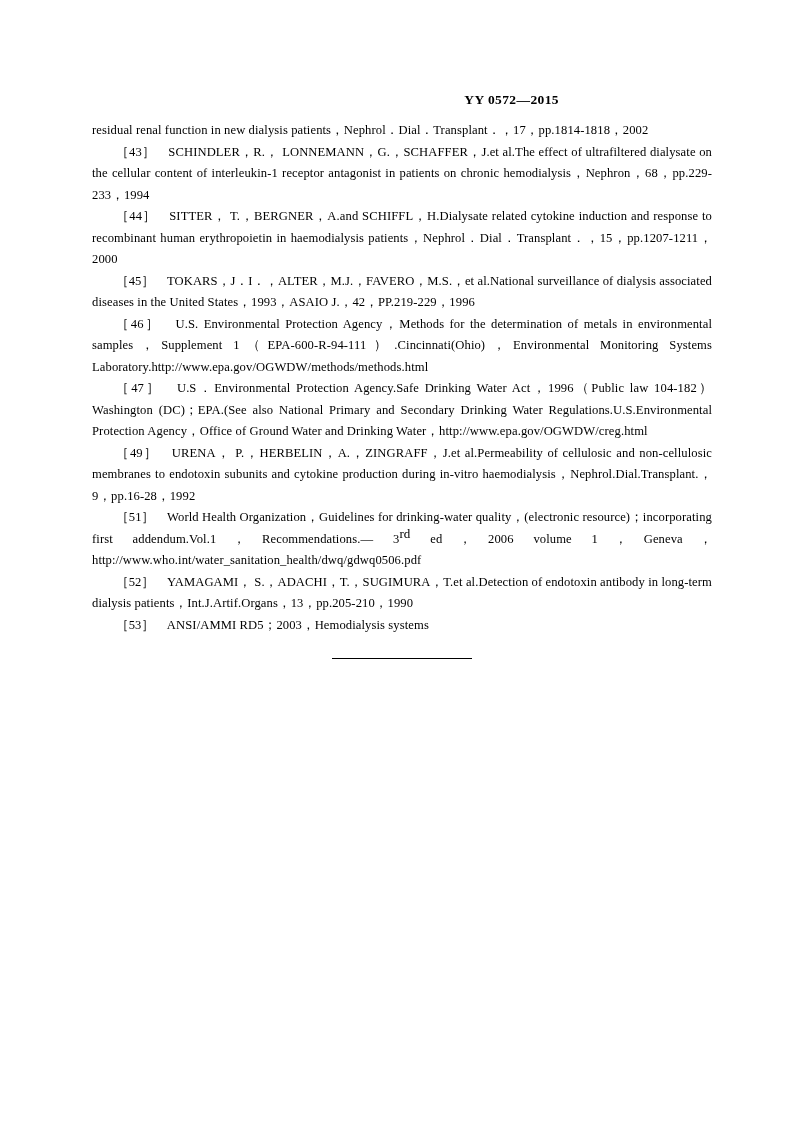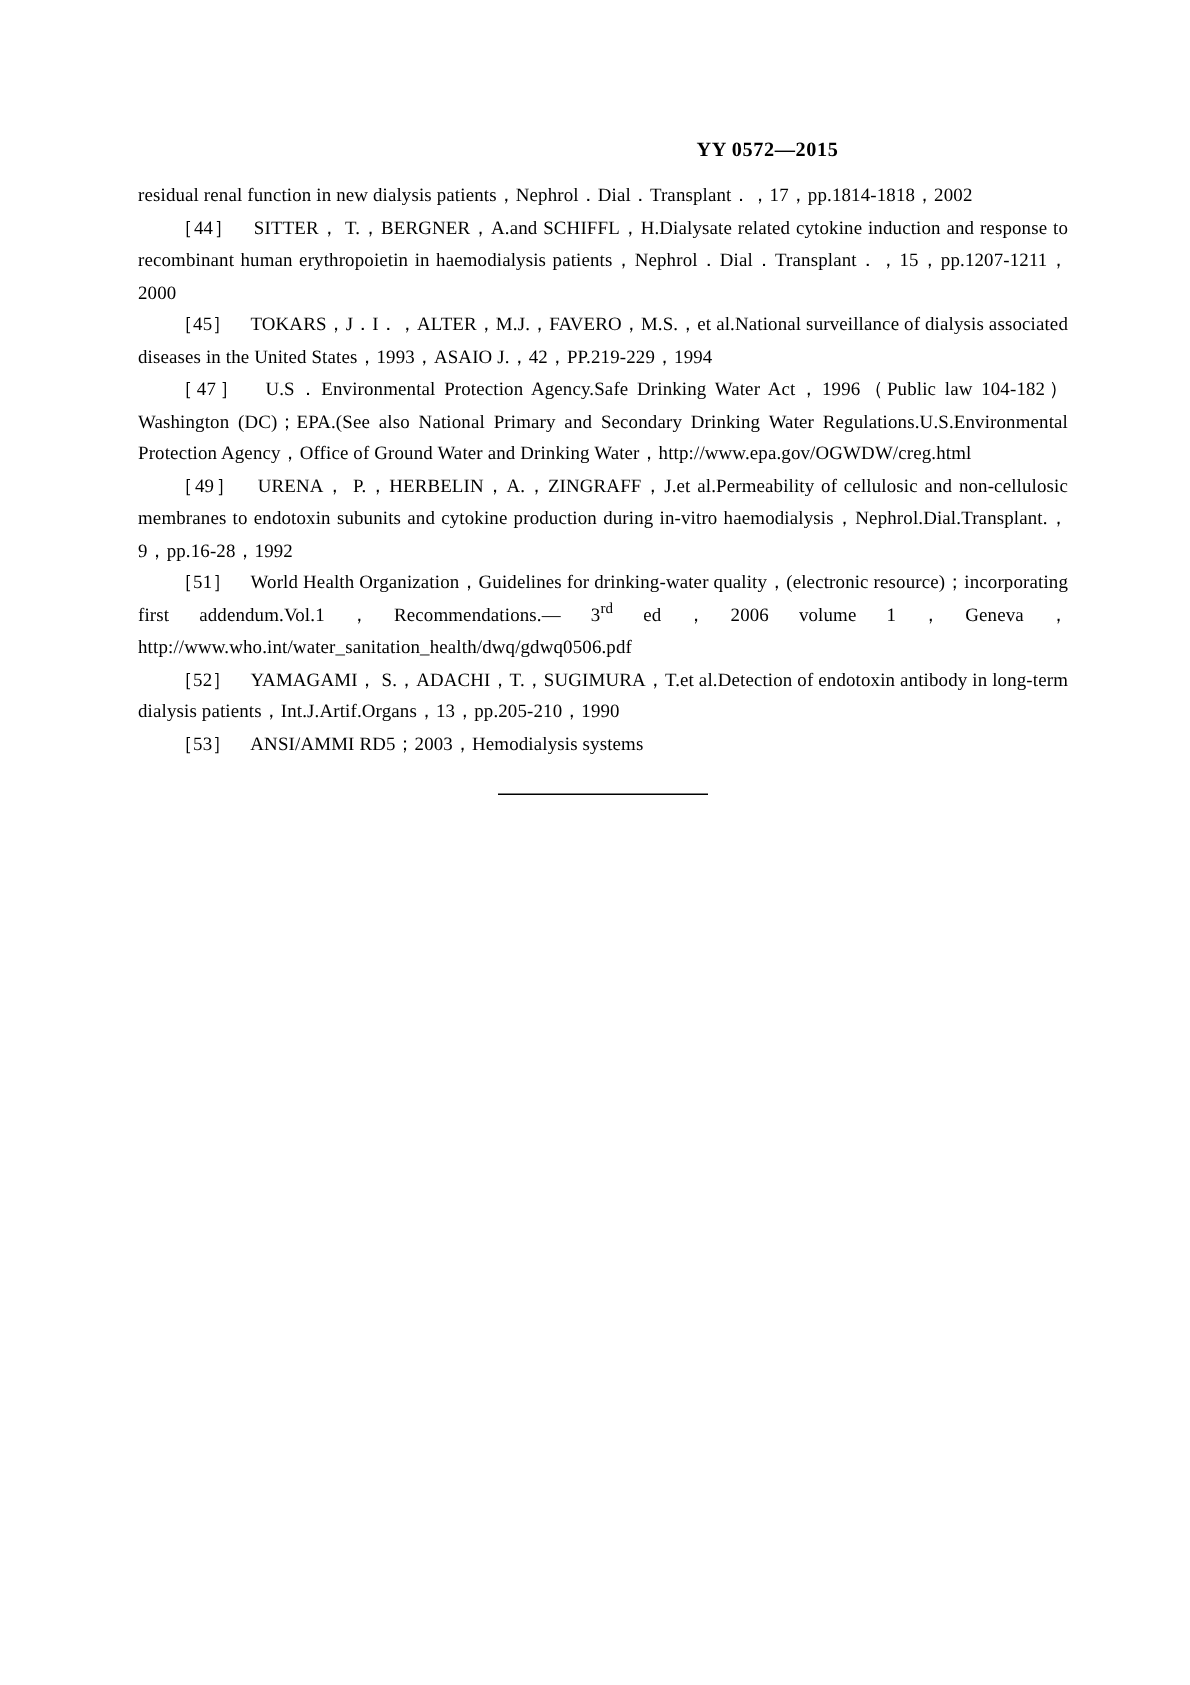--- a/index.html
+++ b/index.html
@@ -51,38 +51,40 @@
   }
   .rule {
     position: absolute;
     left: 0;
     right: 0;
     margin: 0 auto;
     width: 140px;
     border-bottom: 1.4px solid #000;
   }
   sup {
-    font-size: 10px;
+    font-size: 13px;
     vertical-align: super;
     line-height: 0;
   }
 </style>
 </head>
 <body>
 
 <div class="page">
 
   <div class="header">YY 0572—2015</div>
 
   <div class="body-area">
 
     <p class="cont">residual renal function in new dialysis patients，Nephrol．Dial．Transplant．，17，pp.1814-1818，2002</p>
 
+    <p class="ref">［43］　SCHINDLER，R.， LONNEMANN，G.，SCHAFFER，J.et al.The effect of ultrafiltered dialysate on the cellular content of interleukin-1 receptor antagonist in patients on chronic hemodialysis，Nephron，68，pp.229-233，1994</p>
     <p class="ref">［44］　SITTER， T.，BERGNER，A.and SCHIFFL，H.Dialysate related cytokine induction and response to recombinant human erythropoietin in haemodialysis patients，Nephrol．Dial．Transplant．，15，pp.1207-1211，2000</p>
-    <p class="ref">［45］　TOKARS，J．I．，ALTER，M.J.，FAVERO，M.S.，et al.National surveillance of dialysis associated diseases in the United States，1993，ASAIO J.，42，PP.219-229，1994</p>
+    <p class="ref">［45］　TOKARS，J．I．，ALTER，M.J.，FAVERO，M.S.，et al.National surveillance of dialysis associated diseases in the United States，1993，ASAIO J.，42，PP.219-229，1996</p>
+    <p class="ref">［46］　U.S. Environmental Protection Agency，Methods for the determination of metals in environmental samples，Supplement 1（EPA-600-R-94-111）.Cincinnati(Ohio)，Environmental Monitoring Systems Laboratory.http://www.epa.gov/OGWDW/methods/methods.html</p>
     <p class="ref">［47］　U.S．Environmental Protection Agency.Safe Drinking Water Act，1996（Public law 104-182）Washington (DC)；EPA.(See also National Primary and Secondary Drinking Water Regulations.U.S.Environmental Protection Agency，Office of Ground Water and Drinking Water，http://www.epa.gov/OGWDW/creg.html</p>
     <p class="ref">［49］　URENA， P.，HERBELIN，A.，ZINGRAFF，J.et al.Permeability of cellulosic and non-cellulosic membranes to endotoxin subunits and cytokine production during in-vitro haemodialysis，Nephrol.Dial.Transplant.，9，pp.16-28，1992</p>
 
     <p class="ref"><span>［51］　World Health Organization，Guidelines for drinking-water quality，(electronic resource)；incorporating first addendum.Vol.1，Recommendations.—</span> <span>3</span><sup>rd</sup><span> ed，2006 volume 1，Geneva，http://www.who.int/water_sanitation_health/dwq/gdwq0506.pdf</span></p>
 
     <p class="ref">［52］　YAMAGAMI， S.，ADACHI，T.，SUGIMURA，T.et al.Detection of endotoxin antibody in long-term dialysis patients，Int.J.Artif.Organs，13，pp.205-210，1990</p>
     <p class="ref">［53］　ANSI/AMMI RD5；2003，Hemodialysis systems</p>
 
     <div style="position:relative;height:40px;">
       <div class="rule" style="top:22px;"></div>

